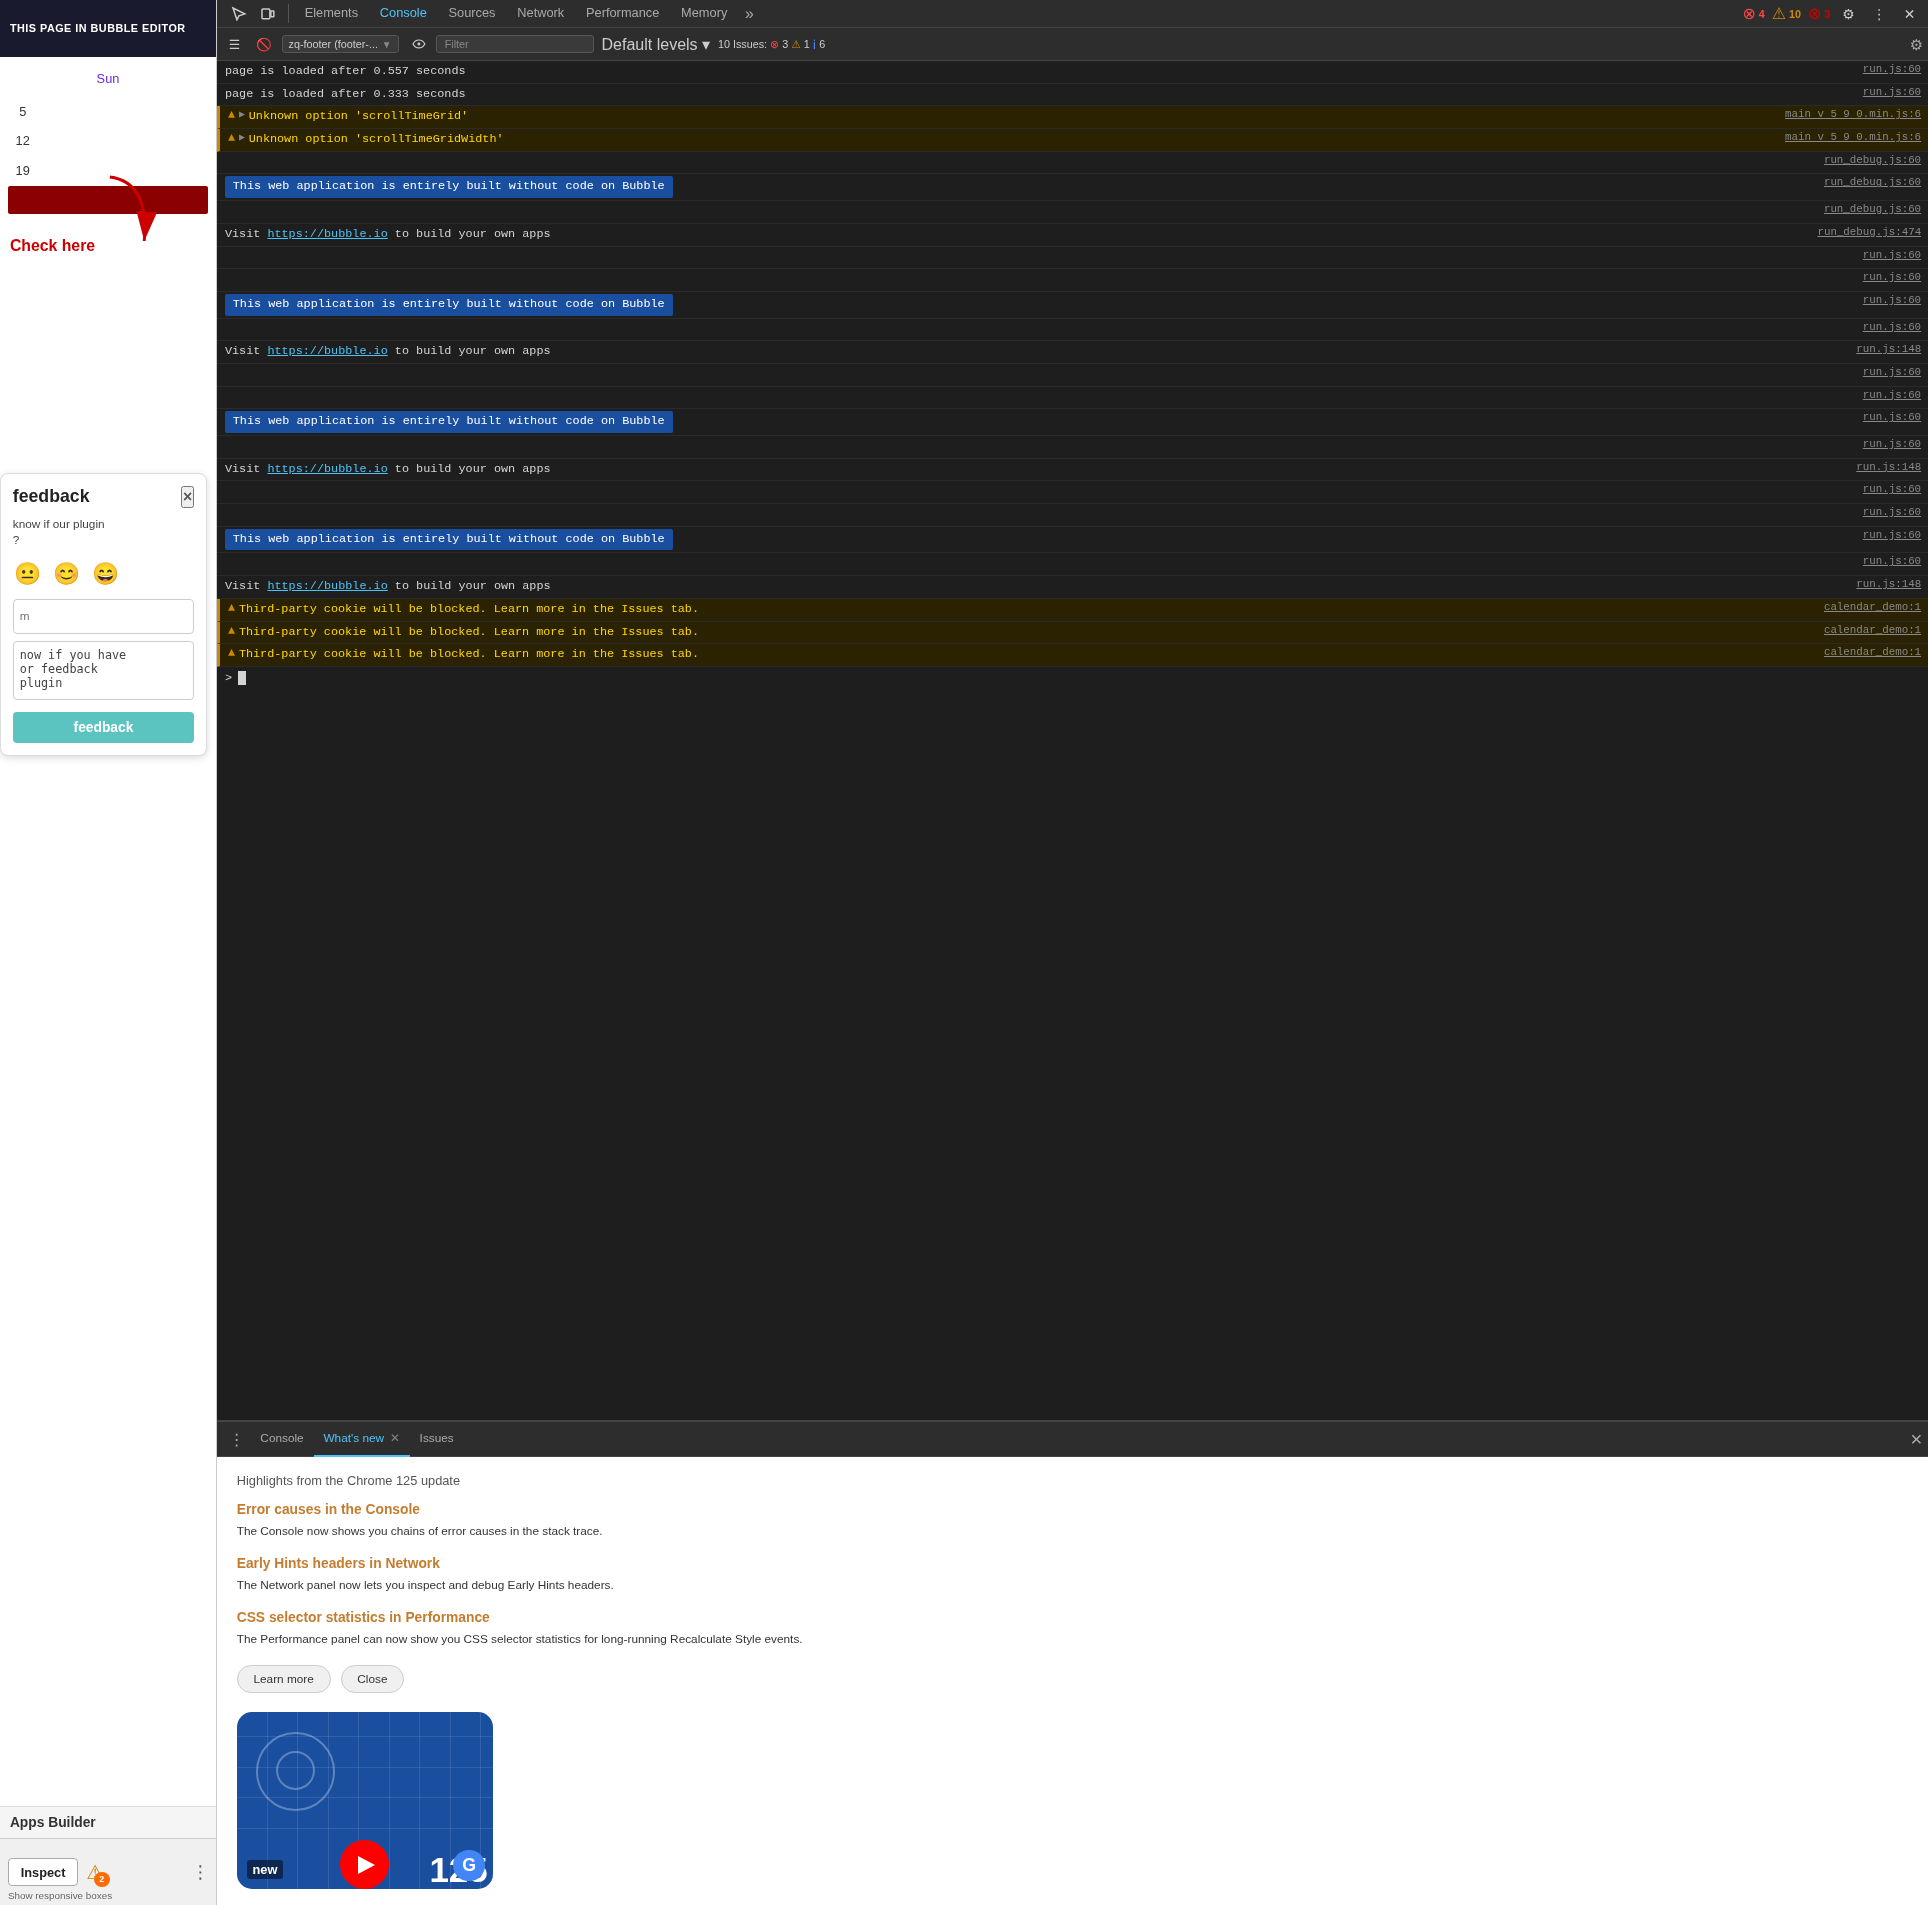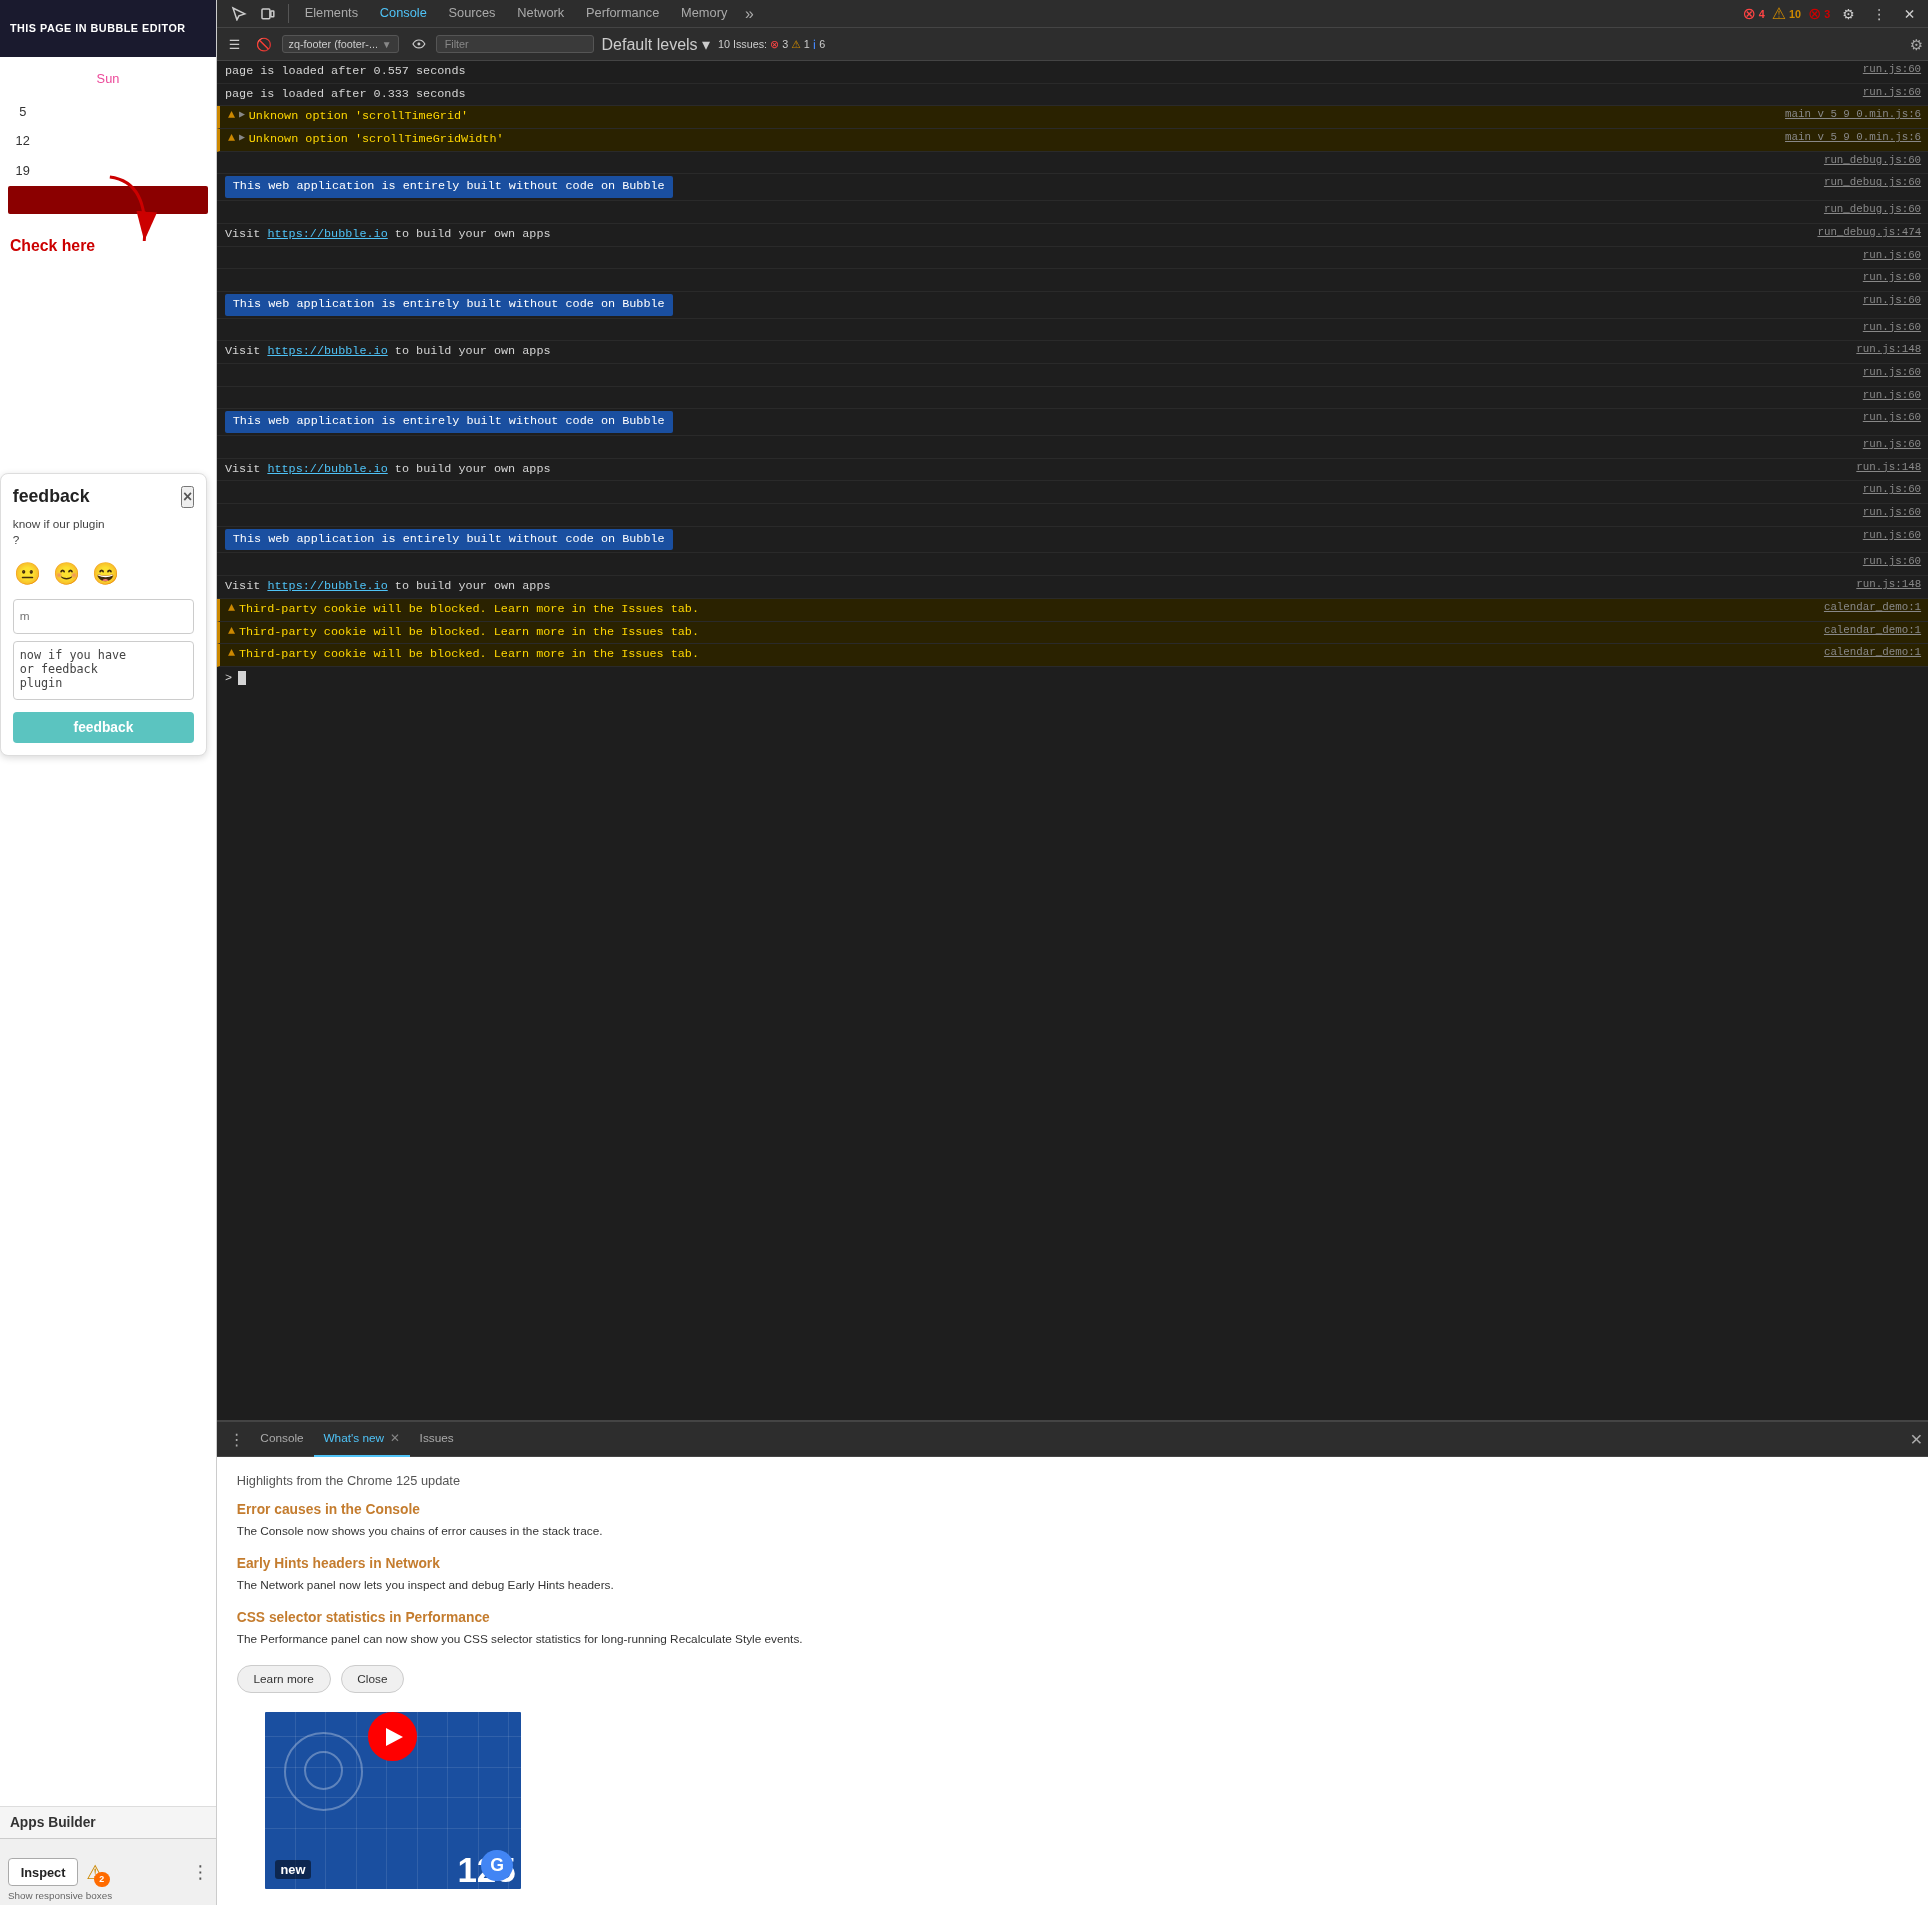--- a/index.html
+++ b/index.html
@@ -47,21 +47,21 @@
     }
 
     .calendar-header {
       display: flex;
       justify-content: center;
       margin-bottom: 7.9px;
     }
 
     .cal-day-header {
       font-size: 12.8px;
-      color: #ec4899;
+      color: #6d28d9;
       text-align: center;
       padding: 3.9px 0;
     }
 
     .cal-row {
       display: flex;
       margin-bottom: 2px;
     }
 
     .cal-cell {
@@ -618,27 +618,26 @@
       color: #333;
       font-size: 11.8px;
       line-height: 1.5;
     }
 
     #drawer-video {
       width: 256px;
       min-width: 256px;
       height: 177px;
       background: #1a4fa0;
-      border-radius: 1px;
-      display: flex;
-      align-items: flex-start;
+      border-radius: 15px;
+      display: flex;
+      align-items: flex-end;
       justify-content: center;
       position: relative;
       overflow: hidden;
-      margin-left: 28px;
     }
 
     .video-play-btn {
       width: 49px;
       height: 49px;
       background: #ff0000;
       border-radius: 50%;
       display: flex;
       align-items: center;
       justify-content: center;

